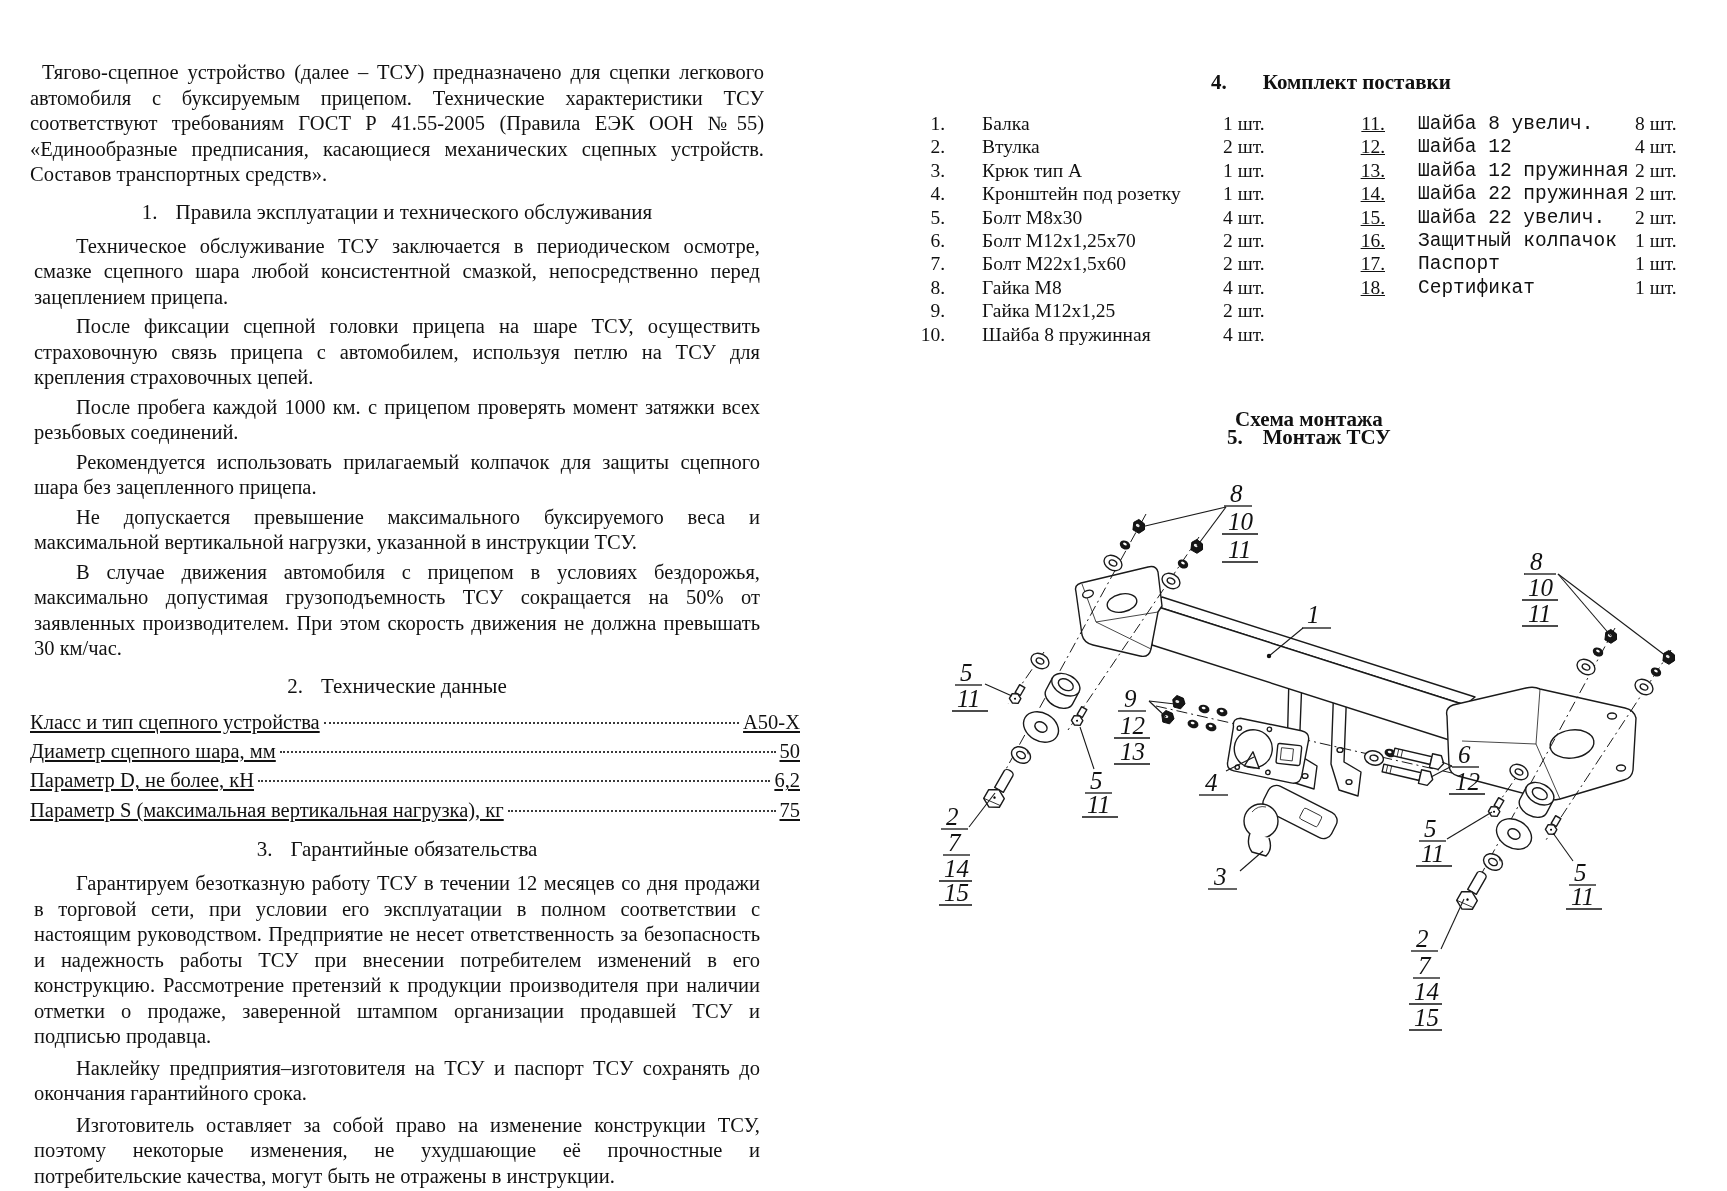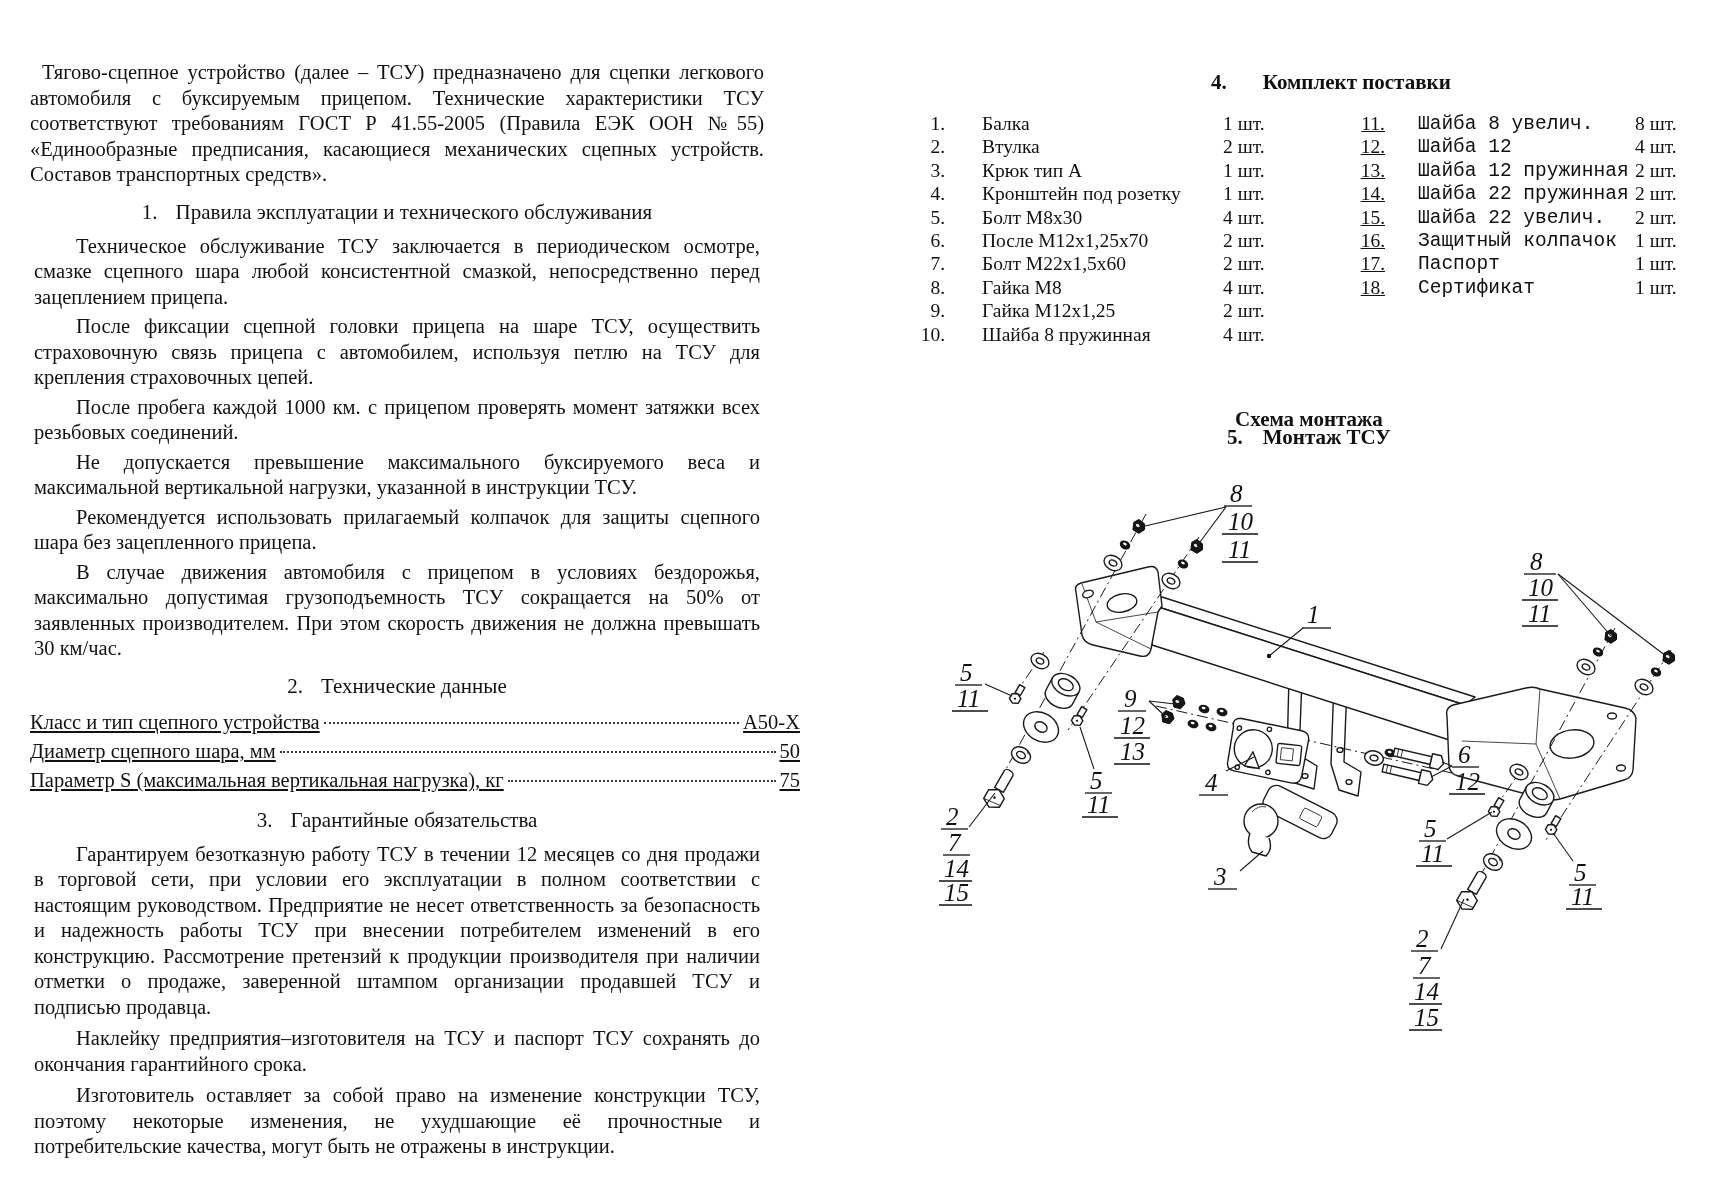--- a/index.html
+++ b/index.html
@@ -48,37 +48,42 @@
 </head>
 <body>
 
 <div id="left-col">
   <p class="intro">Тягово-сцепное устройство (далее – ТСУ) предназначено для сцепки легкового автомобиля с буксируемым прицепом. Технические характеристики ТСУ соответствуют требованиям ГОСТ Р 41.55-2005 (Правила ЕЭК ООН №55) «Единообразные предписания, касающиеся механических сцепных устройств. Составов транспортных средств».</p>
 
   <div class="sec-head"><span>1.</span><span class="sp"></span><span>Правила эксплуатации и технического  обслуживания</span></div>
   <p class="body">Техническое обслуживание ТСУ заключается в периодическом осмотре, смазке сцепного шара любой консистентной смазкой, непосредственно перед зацеплением прицепа.</p>
   <p class="body">После фиксации сцепной головки прицепа на шаре ТСУ, осуществить страховочную связь прицепа с автомобилем, используя петлю на ТСУ для крепления страховочных цепей.</p>
   <p class="body">После пробега каждой 1000 км. с прицепом проверять момент затяжки всех резьбовых соединений.</p>
+  <p class="body">Рекомендуется использовать прилагаемый колпачок для защиты сцепного шара без зацепленного прицепа.</p>
   <p class="body">Не допускается превышение максимального буксируемого веса и максимальной вертикальной нагрузки, указанной в инструкции ТСУ.</p>
-  <p class="body">Рекомендуется использовать прилагаемый колпачок для защиты сцепного шара без зацепленного прицепа.</p>
   <p class="body">В случае движения автомобиля с прицепом в условиях бездорожья, максимально допустимая грузоподъемность ТСУ сокращается на 50% от заявленных производителем. При этом скорость движения не должна превышать 30 км/час.</p>
 
   <div class="sec-head"><span>2.</span><span class="sp"></span><span>Технические данные</span></div>
   <div class="specs">
     <div class="spec-row">
         <span>Класс и тип сцепного устройства</span>
         <span class="spec-dots"></span>
         <span class="spec-val">А50-X</span>
       </div>
     <div class="spec-row">
         <span>Диаметр сцепного шара, мм</span>
         <span class="spec-dots"></span>
         <span class="spec-val">50</span>
       </div>
     <div class="spec-row">
+        <span>Параметр D, не более, кН</span>
+        <span class="spec-dots"></span>
+        <span class="spec-val">6,2</span>
+      </div>
+    <div class="spec-row">
         <span>Параметр S (максимальная вертикальная нагрузка), кг</span>
         <span class="spec-dots"></span>
         <span class="spec-val">75</span>
       </div>
   </div>
 
   <div class="sec-head"><span>3.</span><span class="sp"></span><span>Гарантийные обязательства</span></div>
   <p class="body">Гарантируем безотказную работу ТСУ в течении 12 месяцев со дня продажи в торговой сети, при условии его эксплуатации в полном соответствии с настоящим руководством. Предприятие не несет ответственность за безопасность и надежность работы ТСУ при внесении потребителем изменений в его конструкцию. Рассмотрение претензий к продукции производителя при наличии отметки о продаже, заверенной штампом организации продавшей ТСУ и подписью продавца.</p>
   <p class="body" style="margin-top:6px">Наклейку предприятия–изготовителя на ТСУ и паспорт ТСУ сохранять до окончания гарантийного срока.</p>
   <p class="body" style="margin-top:6px">Изготовитель оставляет за собой право на изменение конструкции ТСУ, поэтому некоторые изменения, не ухудшающие её прочностные и потребительские качества, могут быть не отражены в инструкции.</p>
@@ -107,21 +112,21 @@
       <span class="pname">Кронштейн под розетку</span>
       <span class="pqty">1 шт.</span>
     </div>
   <div class="prow" style="top:207px">
       <span class="pnum">5.</span>
       <span class="pname">Болт М8х30</span>
       <span class="pqty">4 шт.</span>
     </div>
   <div class="prow" style="top:230px">
       <span class="pnum">6.</span>
-      <span class="pname">После М12х1,25х70</span>
+      <span class="pname">Болт М12х1,25х70</span>
       <span class="pqty">2 шт.</span>
     </div>
   <div class="prow" style="top:253px">
       <span class="pnum">7.</span>
       <span class="pname">Болт М22х1,5х60</span>
       <span class="pqty">2 шт.</span>
     </div>
   <div class="prow" style="top:277px">
       <span class="pnum">8.</span>
       <span class="pname">Гайка М8</span>

